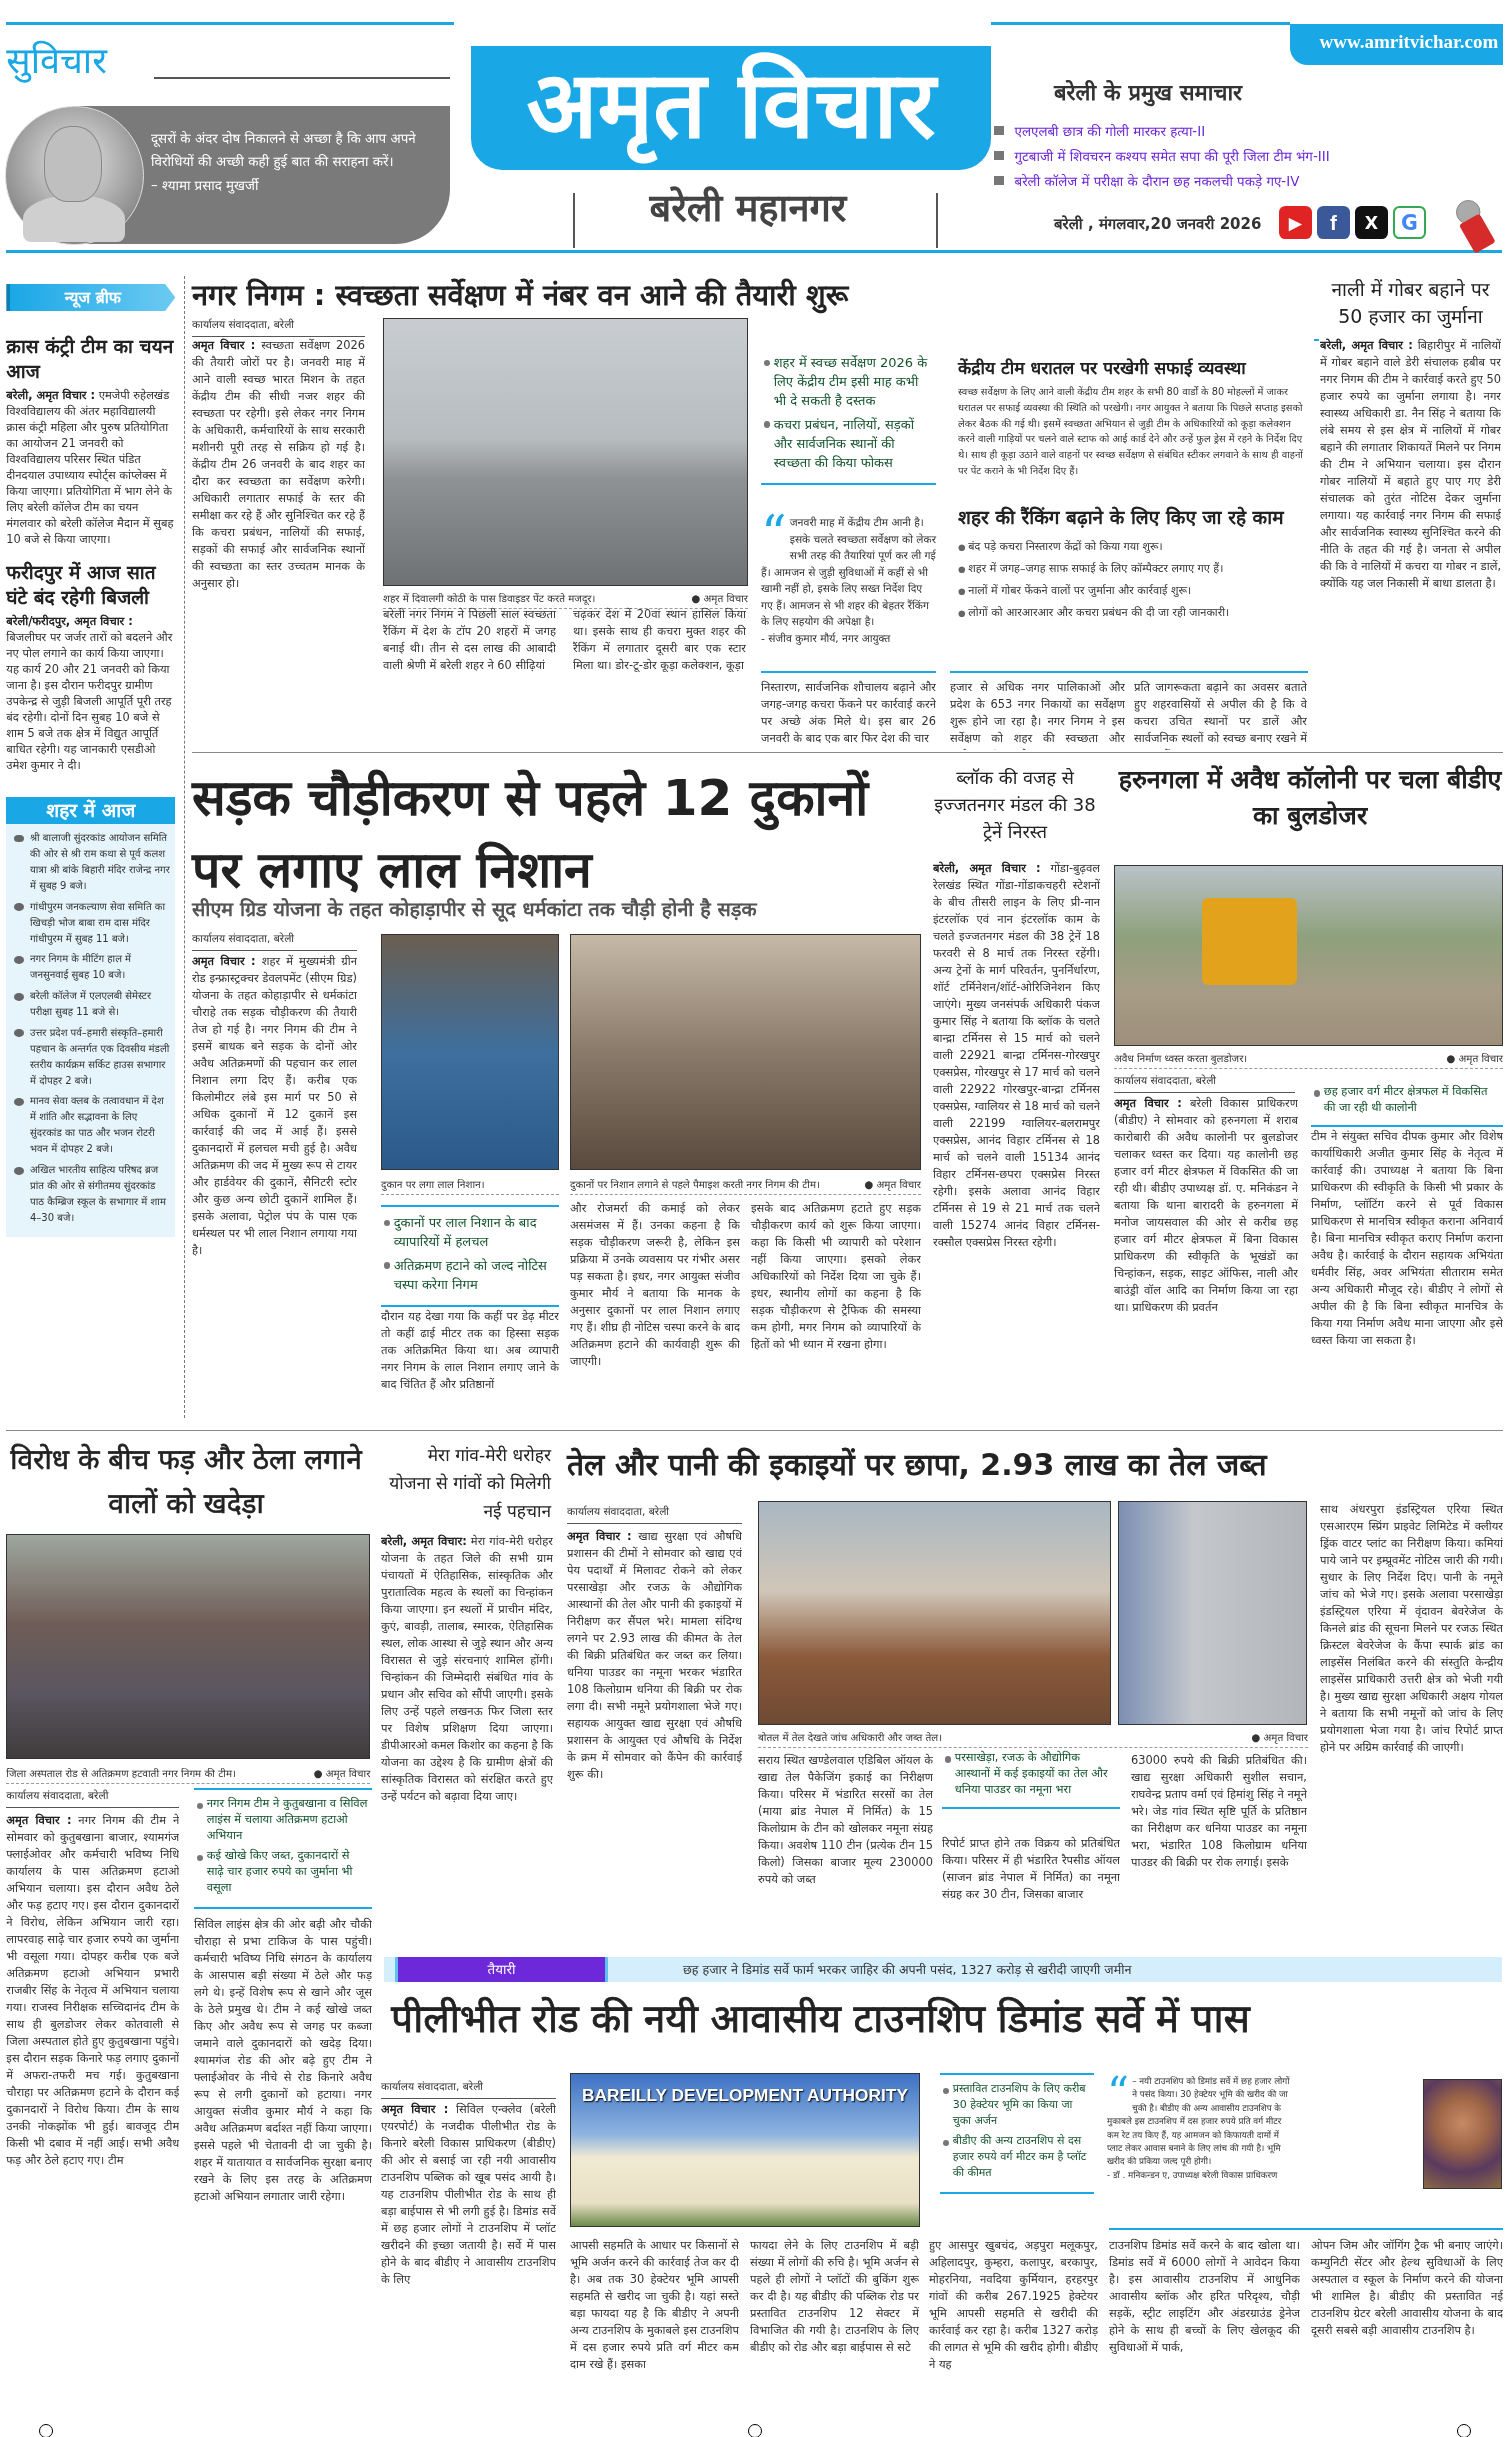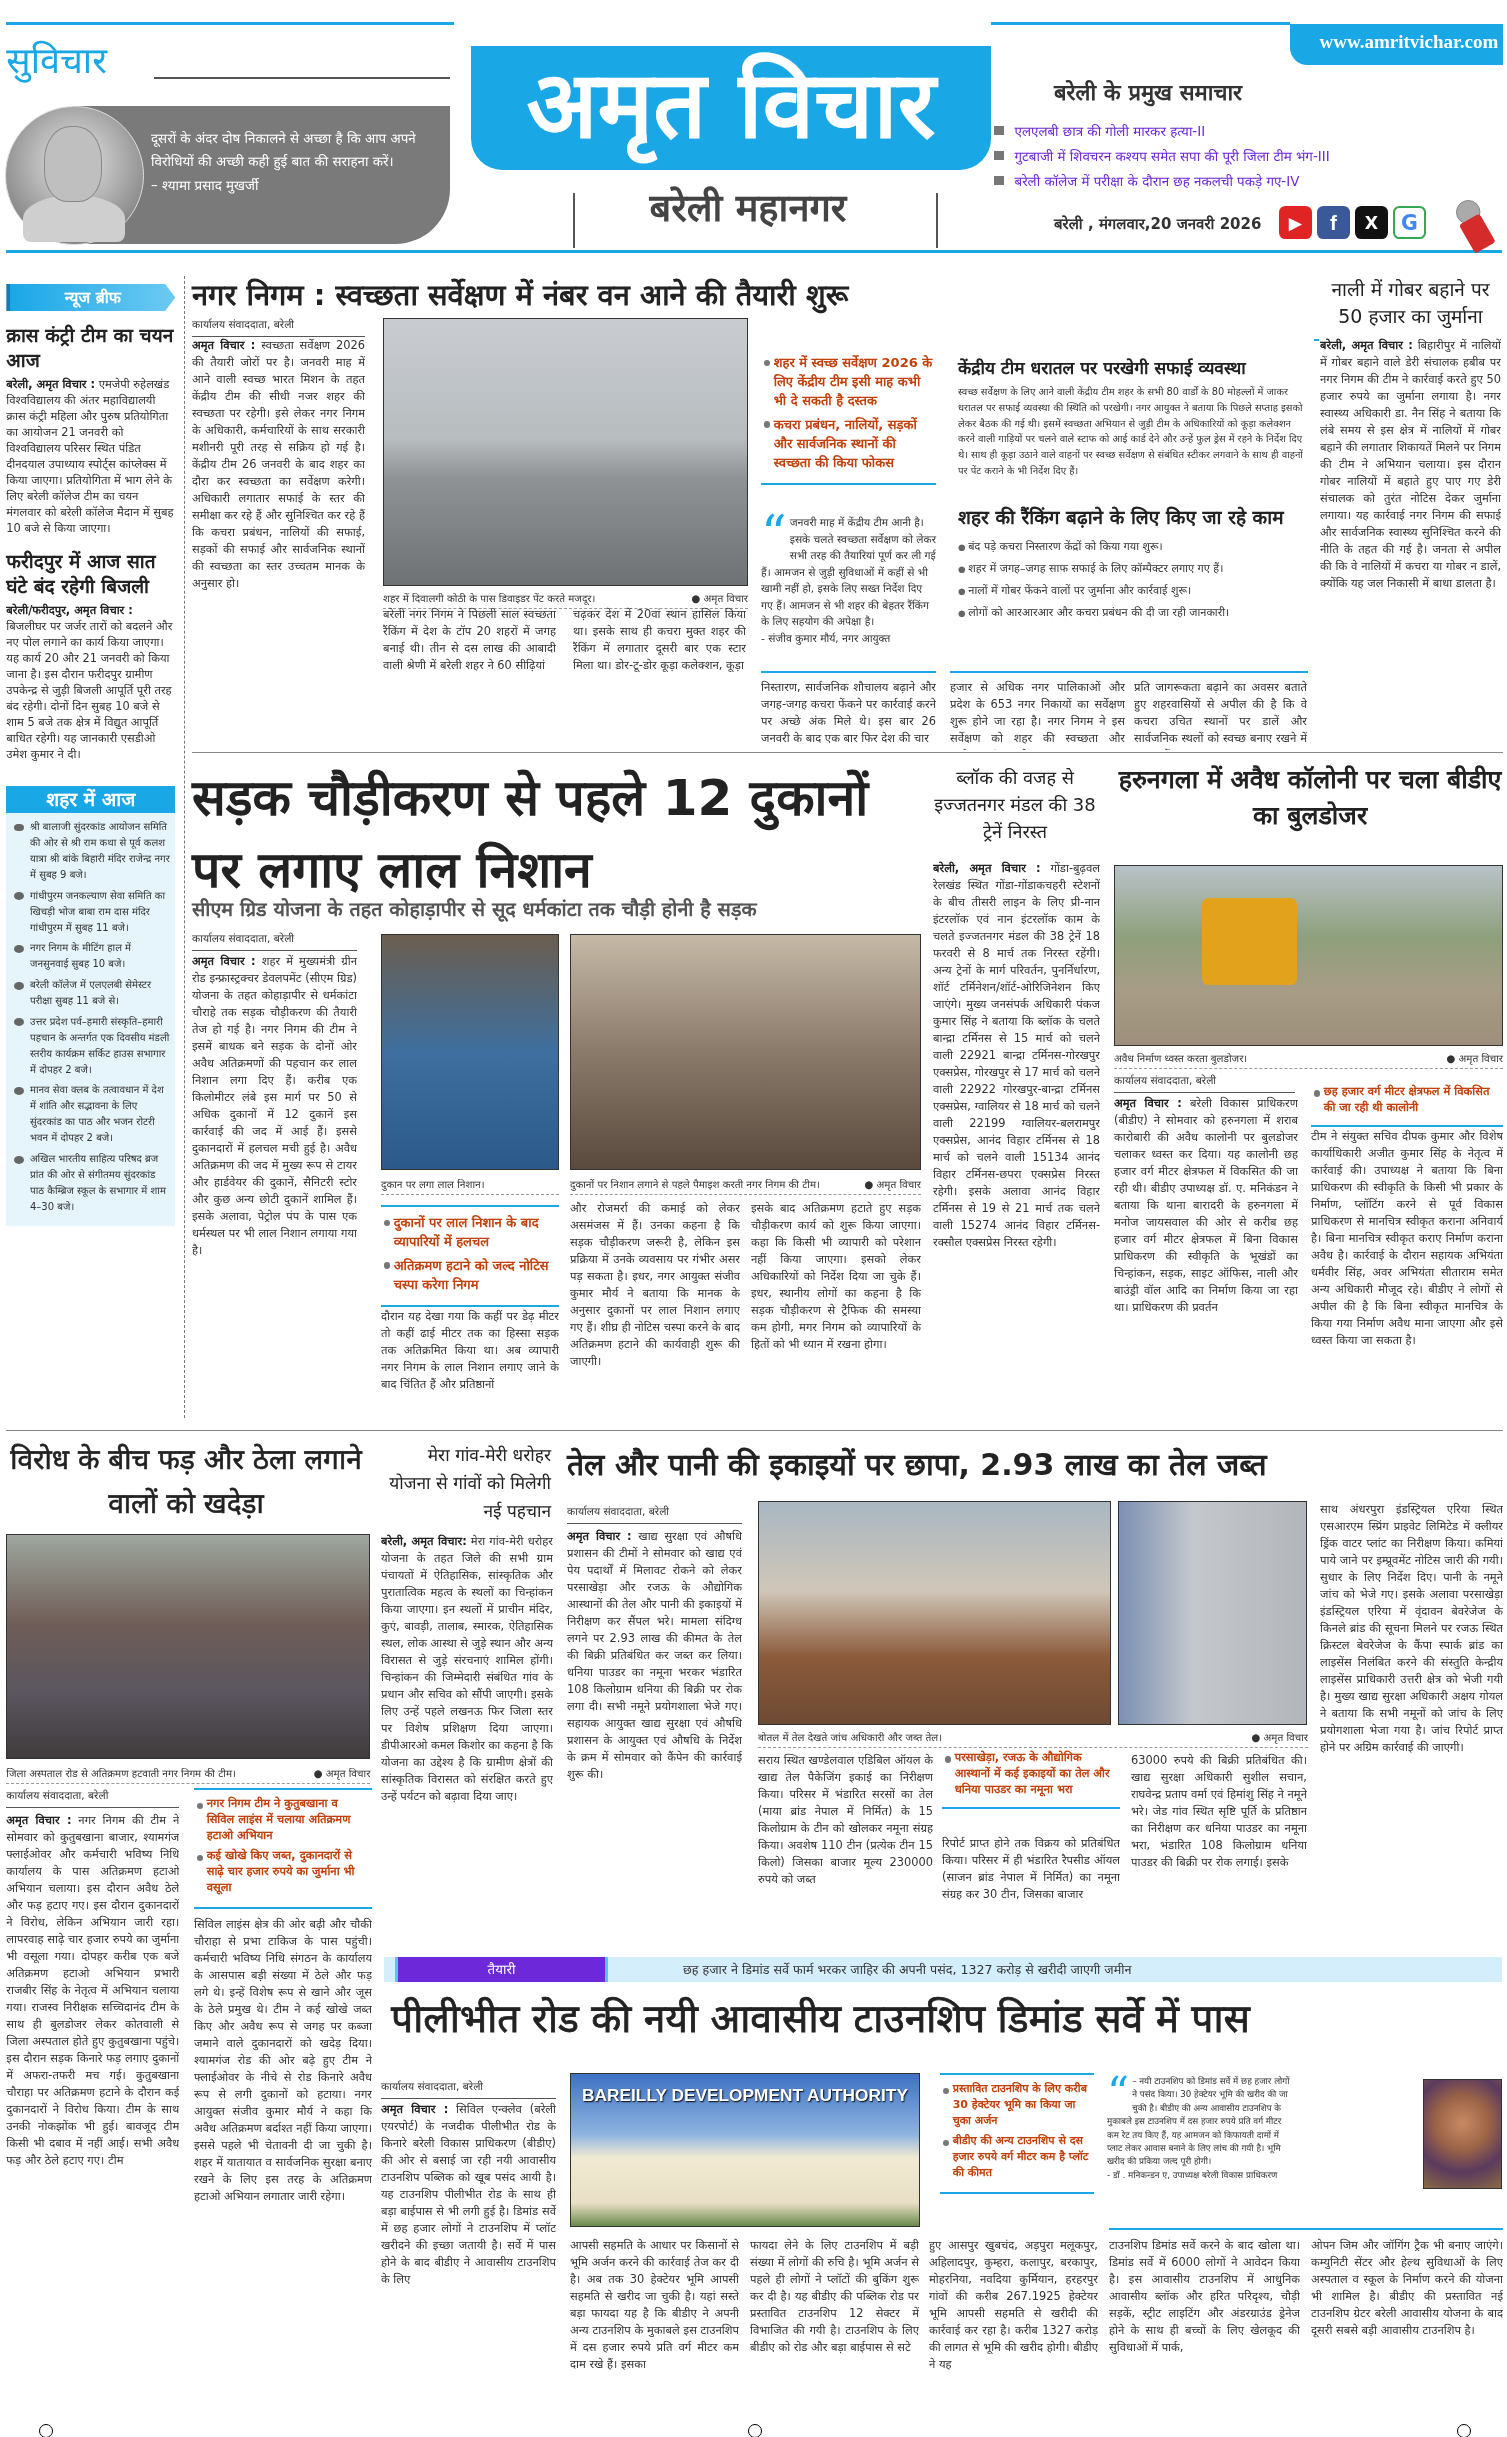--- a/index.html
+++ b/index.html
@@ -18,37 +18,37 @@
 .webtab{position:absolute;left:1290px;top:23.6px;width:213px;height:41px;background:#1aa7e6;border-radius:0 0 0 17.3px;color:#fff;font-family:"Liberation Serif",serif;font-size:19px;font-weight:bold;text-align:right;padding:7.9px 4.7px 0 0}
 .pramukh{position:absolute;left:1054px;top:76px;font-size:22px;font-weight:bold;color:#333}
 .pramukh-list{position:absolute;left:994px;top:118px;width:441px;font-size:13.4px;color:#6d28d9;list-style:none}
 .pramukh-list li{height:25px;display:flex;align-items:center}
 .pramukh-list li .sq{width:9.5px;height:9.5px;background:#777;margin-right:11px;display:inline-block}
 .dateline{position:absolute;left:1054px;top:213px;font-size:15px;font-weight:bold;color:#333}
 .social{position:absolute;top:206px;width:33px;height:33px;border-radius:6.3px;color:#fff;font-weight:bold;font-size:20.5px;display:flex;align-items:center;justify-content:center}
 .mic{position:absolute;left:1451px;top:198px;width:47px;height:55px}
 .sidebar{position:absolute;left:6.3px;top:284px;width:169px}
 .ribbon{background:linear-gradient(90deg,#1aa7e6,#6dcaf2);color:#fff;font-size:15.8px;font-weight:bold;text-align:center;height:27px;line-height:27px;clip-path:polygon(0 0,94% 0,100% 50%,94% 100%,0 100%);border-left:4.7px solid #0c7fb4}
-.brief-h{font-size:19px;font-weight:bold;line-height:25px;margin-top:12px;color:#222}
+.brief-h{font-size:19px;font-weight:bold;line-height:25px;margin-top:23px;color:#222}
 .brief-p{font-size:11.4px;line-height:16px;color:#333;margin-top:3.2px}
 .brief-p b{color:#222}
 .shahar{background:#e6f4fb;margin-top:23.6px}
 .shahar .hd{background:#1aa7e6;color:#fff;text-align:center;font-size:19px;font-weight:bold;height:27px;line-height:27px}
 .shahar ul{list-style:none;padding:6.3px 4.7px 6.3px 7.9px}
 .shahar li{font-size:10px;line-height:16px;color:#333;padding-left:15.8px;position:relative;margin-bottom:4.7px}
 .shahar li:before{content:"";position:absolute;left:0;top:4.7px;width:9.5px;height:7.9px;border-radius:50%;background:#666}
 .dashv{position:absolute;width:0;border-left:1.6px dashed #777}
 .headline{position:absolute;font-weight:bold;color:#222}
 .col{position:absolute;font-size:11.4px;line-height:17px;color:#333;text-align:justify;overflow:hidden}
 .col b{color:#222}
 .byline{position:absolute;font-size:10.6px;color:#333;padding-bottom:4.7px;border-bottom:0.8px solid #555}
 .photo{position:absolute;border:0.8px solid #333;overflow:hidden}
 .caption{position:absolute;font-size:10.2px;color:#333;border-bottom:0.8px dashed #999;padding-bottom:3.2px;display:flex;justify-content:space-between}
 .pull{position:absolute;border-top:2.4px solid #1aa7e6;border-bottom:2.4px solid #1aa7e6;padding:6.3px 3.2px}
-.pull li{list-style:none;font-weight:bold;font-size:13px;line-height:19px;color:#c2410c;padding-left:9.5px;position:relative;margin-bottom:4.7px}
+.pull li{list-style:none;font-weight:normal;font-size:13px;line-height:19px;color:#14532d;padding-left:9.5px;position:relative;margin-bottom:4.7px}
 .pull li:before{content:"";position:absolute;left:0;top:6.3px;width:6.3px;height:6.3px;border-radius:50%;background:#777}
 .quote{position:absolute;font-size:10.6px;line-height:16.5px;color:#333}
 .quote .qmark{float:left;font-size:50px;line-height:41px;color:#1aa7e6;font-family:"DejaVu Serif",serif;margin-right:3.2px}
 .bluebar{position:absolute;height:2.4px;background:#1aa7e6}
 .subhd{position:absolute;font-size:18px;font-weight:bold;color:#222}
 .bullets{position:absolute;list-style:none;font-size:11px;line-height:22px;color:#333}
 .bullets li:before{content:"● ";color:#666;font-size:8.7px}
 .taiyari{position:absolute;left:384px;top:1957px;width:1118px;height:25px;background:#d5eefb}
 .taiyari .tag{position:absolute;left:11px;top:0;width:213px;height:25px;background:#6d28d9;color:#fff;font-size:13.4px;text-align:center;line-height:25px;border-left:3.2px solid #5cc3f0;border-right:3.2px solid #5cc3f0}
 .taiyari .txt{position:absolute;left:299px;top:0;font-size:12.6px;line-height:25px;color:#333}

